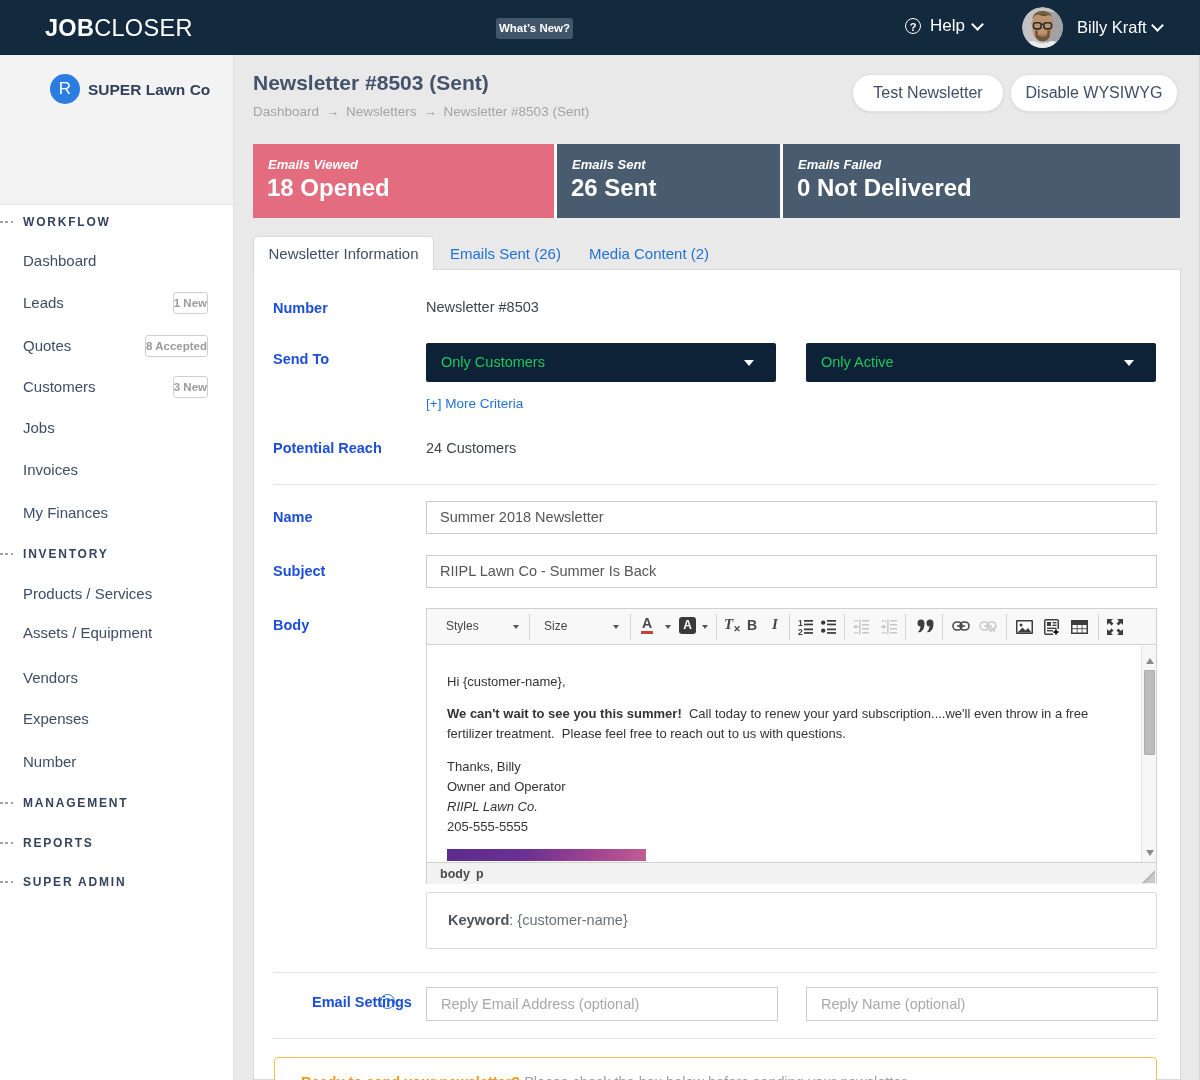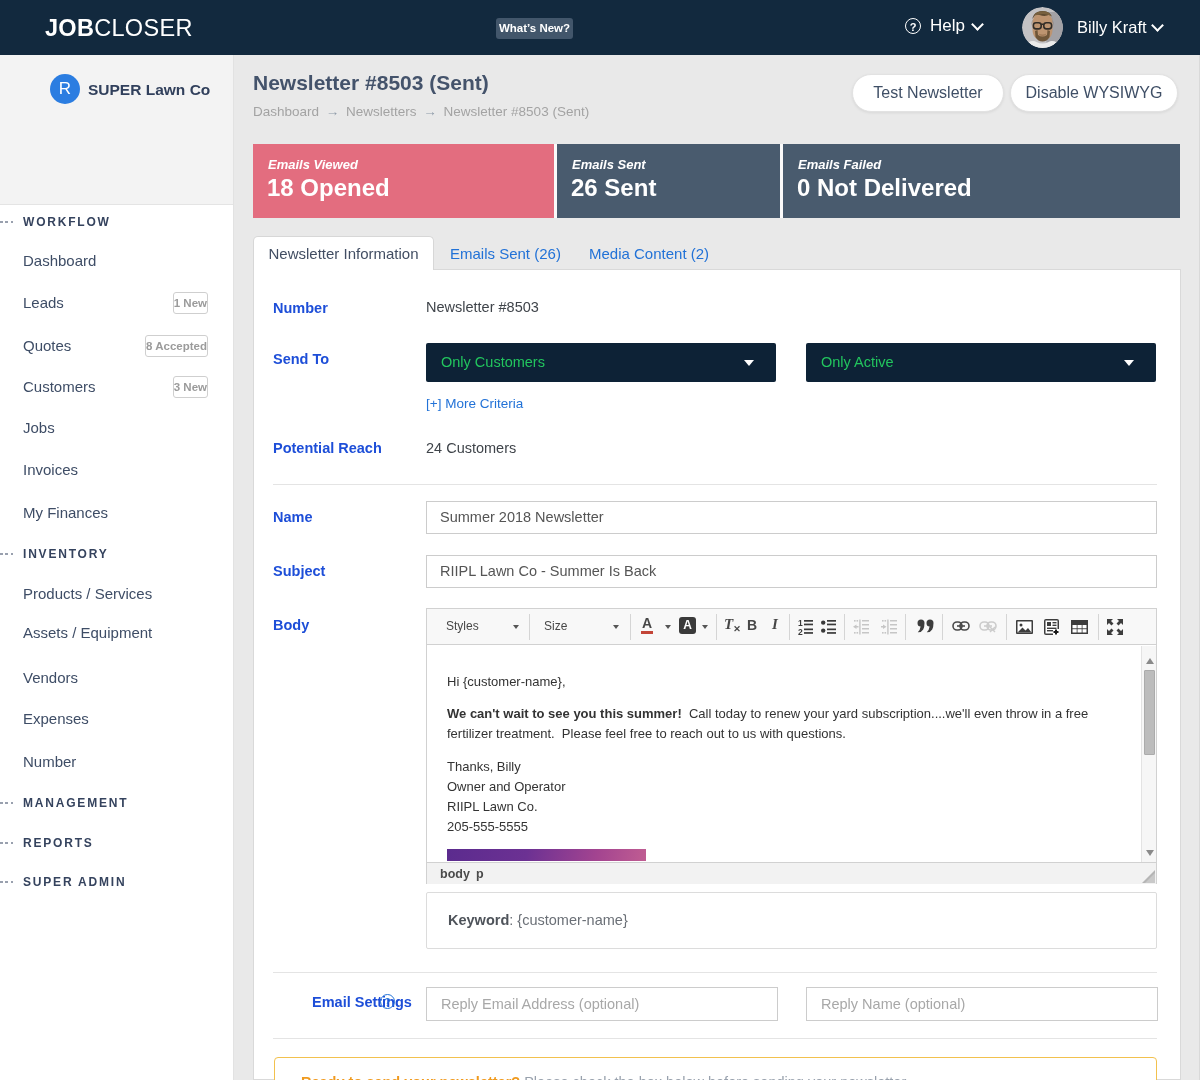--- a/index.html
+++ b/index.html
@@ -332,21 +332,21 @@
           <path d="M16 16 L10 16 L12 14 L9.5 11.5 L11.5 9.5 L14 12 L16 10 Z"></path>
         </g>
       </svg>
   </div>
   <div id="edcontent">
     <p style="top:28px;">Hi {customer-name},</p>
     <p style="top:80px;">fertilizer treatment.&nbsp; Please feel free to reach out to us with questions.</p>
     <p style="top:60px;"><b>We can't wait to see you this summer!</b>&nbsp; Call today to renew your yard subscription....we'll even throw in a free</p>
     <p style="top:113px;">Thanks, Billy</p>
     <p style="top:133px;">Owner and Operator</p>
-    <p style="top:153px;">RIIPL Lawn Co.</p>
+    <p style="top:153px;font-style:italic;">RIIPL Lawn Co.</p>
     <p style="top:173px;">205-555-5555</p>
     <div id="pbar"></div>
     <div id="scroll">
       <div class="sarr" style="top:12px; border-bottom:6px solid #8a8a8a;"></div>
       <div id="thumb"></div>
       <div class="sarr" style="bottom:6px; border-top:6px solid #8a8a8a;"></div>
     </div>
   </div>
   <div id="pathbar">
       <span style="position:absolute;left:13px;top:4px;">body</span>

